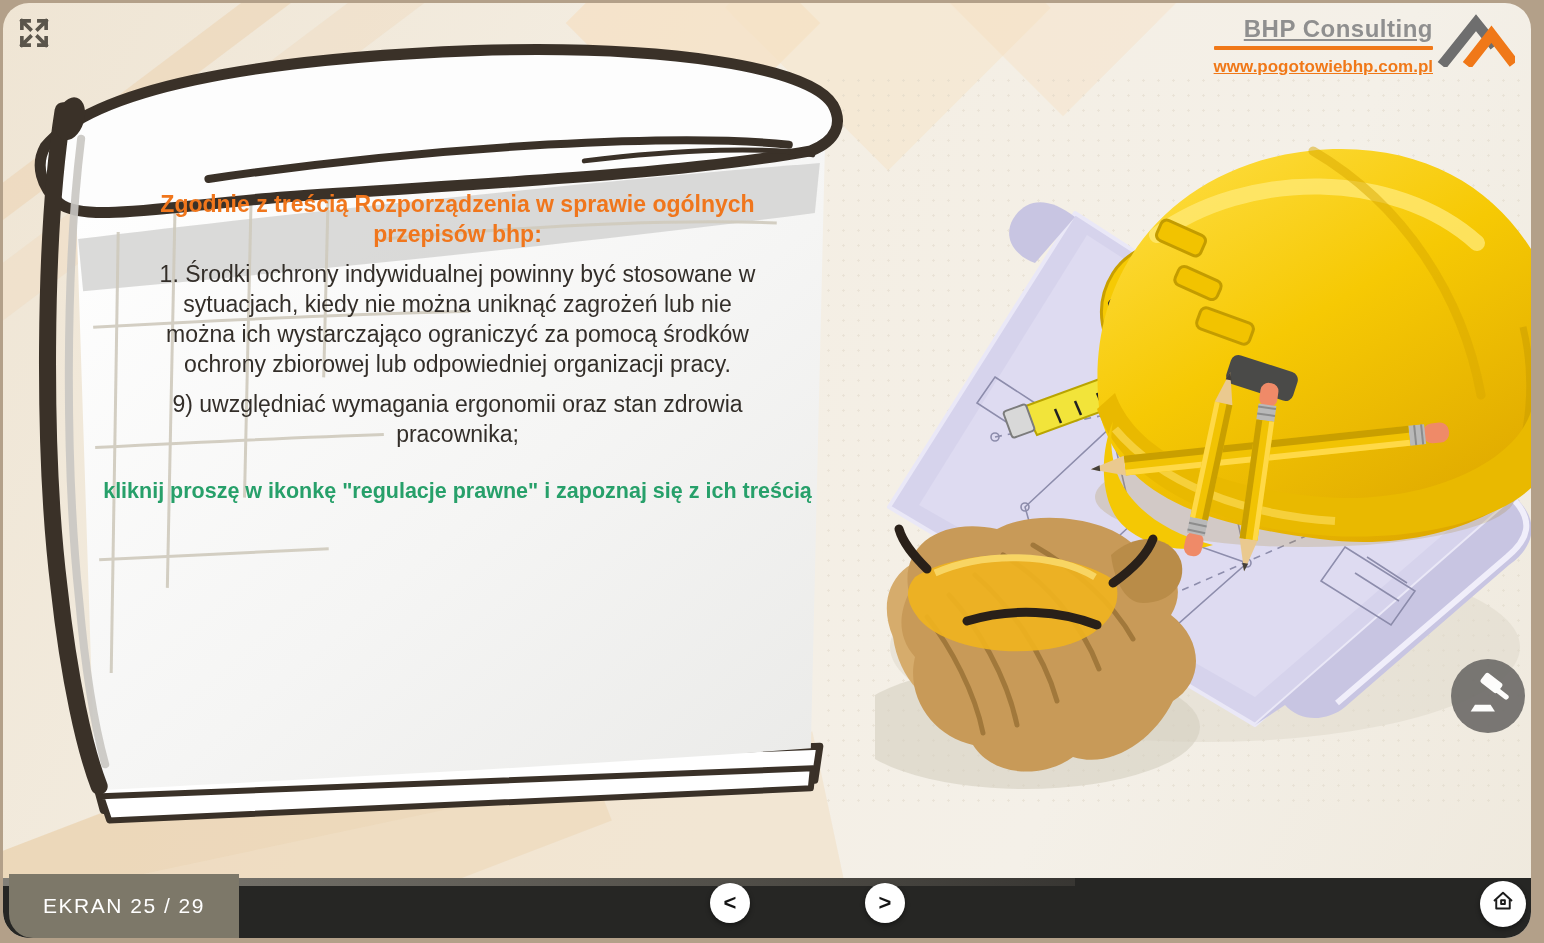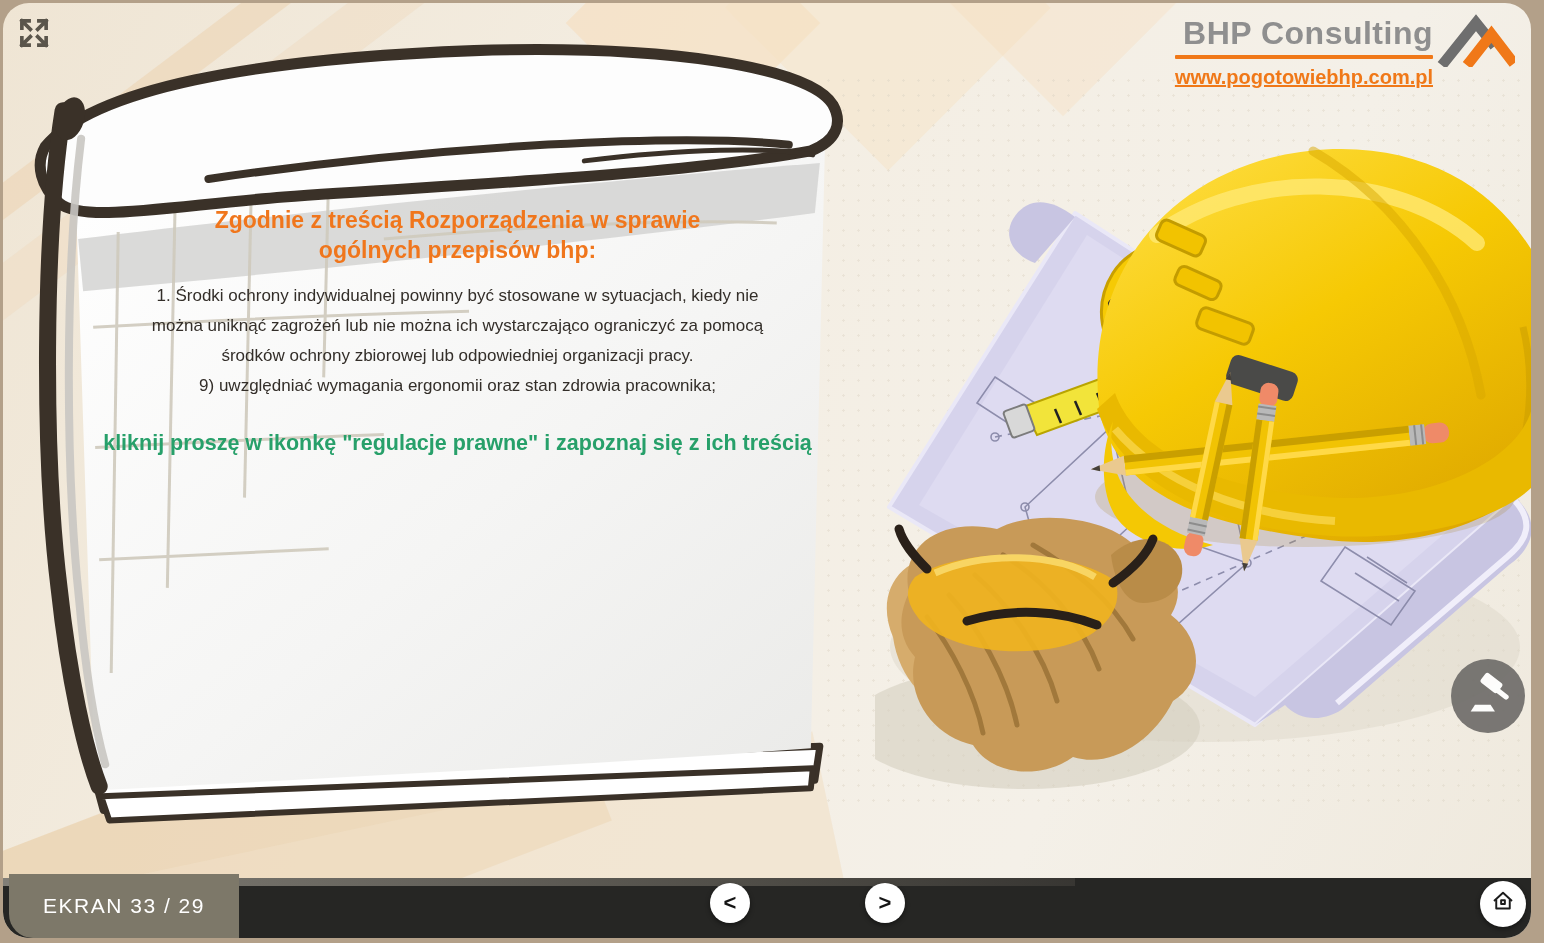--- a/index.html
+++ b/index.html
@@ -26,30 +26,30 @@
   .dots{right:10px;top:70px;width:700px;height:740px;
     background-image:radial-gradient(#ddd5c5 1.2px, transparent 1.4px);
     background-size:15px 15px;opacity:.45;}
 
   
   .fullscreen{position:absolute;left:14px;top:13px;width:34px;height:34px;cursor:pointer;}
 
   
   .brand{position:absolute;top:12px;right:16px;display:flex;align-items:flex-start;}
   .brand-text{text-align:right;}
-  .brand-name{font-size:32px;font-weight:bold;color:#8f8f8f;letter-spacing:.5px;white-space:nowrap;}
+  .brand-name{font-size:24px;font-weight:bold;color:#8f8f8f;letter-spacing:.5px;white-space:nowrap;text-decoration:underline;}
   .brand-rule{height:4px;background:#f07818;margin-top:3px;border-radius:1px;}
-  .brand-url{margin-top:7px;font-size:20px;font-weight:bold;color:#f07818;text-decoration:underline;cursor:pointer;white-space:nowrap;}
+  .brand-url{margin-top:7px;font-size:17px;font-weight:bold;color:#f07818;text-decoration:underline;cursor:pointer;white-space:nowrap;}
   .brand-logo{margin-left:4px;margin-top:-2px;}
 
   
   .notepad-wrap{position:absolute;left:20px;top:22px;width:862px;height:810px;}
   .slide-text{position:absolute;left:142px;top:186px;width:625px;text-align:center;}
-  .slide-heading{font-size:23px;line-height:30px;font-weight:bold;color:#f0761c;margin:16px;}
-  .slide-text p{font-size:17px;line-height:30px;color:#332e29;margin:0;}
+  .slide-heading{font-size:23px;line-height:30px;font-weight:bold;color:#f0761c;margin:0;}
+  .slide-text p{font-size:23px;line-height:30px;color:#332e29;margin:10px;}
   .cta{margin:27px -48px 0;font-size:21.5px;line-height:30px;font-weight:bold;color:#27a06a;}
 
   
   .scene{position:absolute;left:872px;top:74px;width:665px;height:795px;}
 
   
   .gavel-btn{position:absolute;left:1448px;top:656px;width:74px;height:74px;border-radius:50%;
     background:#6f6d6a;display:flex;align-items:center;justify-content:center;cursor:pointer;opacity:.92;}
 
   
@@ -282,21 +282,21 @@
   <div class="gavel-btn">
     <svg viewBox="0 0 60 60" width="52" height="52" fill="#ffffff">
       <rect x="22" y="8" width="24" height="14" rx="3" transform="rotate(38 34 15)"></rect>
       <rect x="30" y="22" width="26" height="6" rx="3" transform="rotate(38 43 25)"></rect>
       <path d="M10 48 h28 l-5 -8 h-18 Z"></path>
     </svg>
   </div>
 
   <div class="bar">
     <div class="progress"></div>
-    <div class="screen-badge">EKRAN  33 / 29</div>
+    <div class="screen-badge">EKRAN  25 / 29</div>
     <div class="nav-btn prev">
       <span>&lt;</span>
     </div>
     <div class="nav-btn next">
       <span>&gt;</span>
     </div>
     <div class="nav-btn home">
       <span>
         <svg viewBox="0 0 40 40" width="30" height="30" fill="none" stroke="#1c1c1c" stroke-width="2.6" stroke-linejoin="round">
           <path d="M8 20 L20 9 L32 20"></path>

